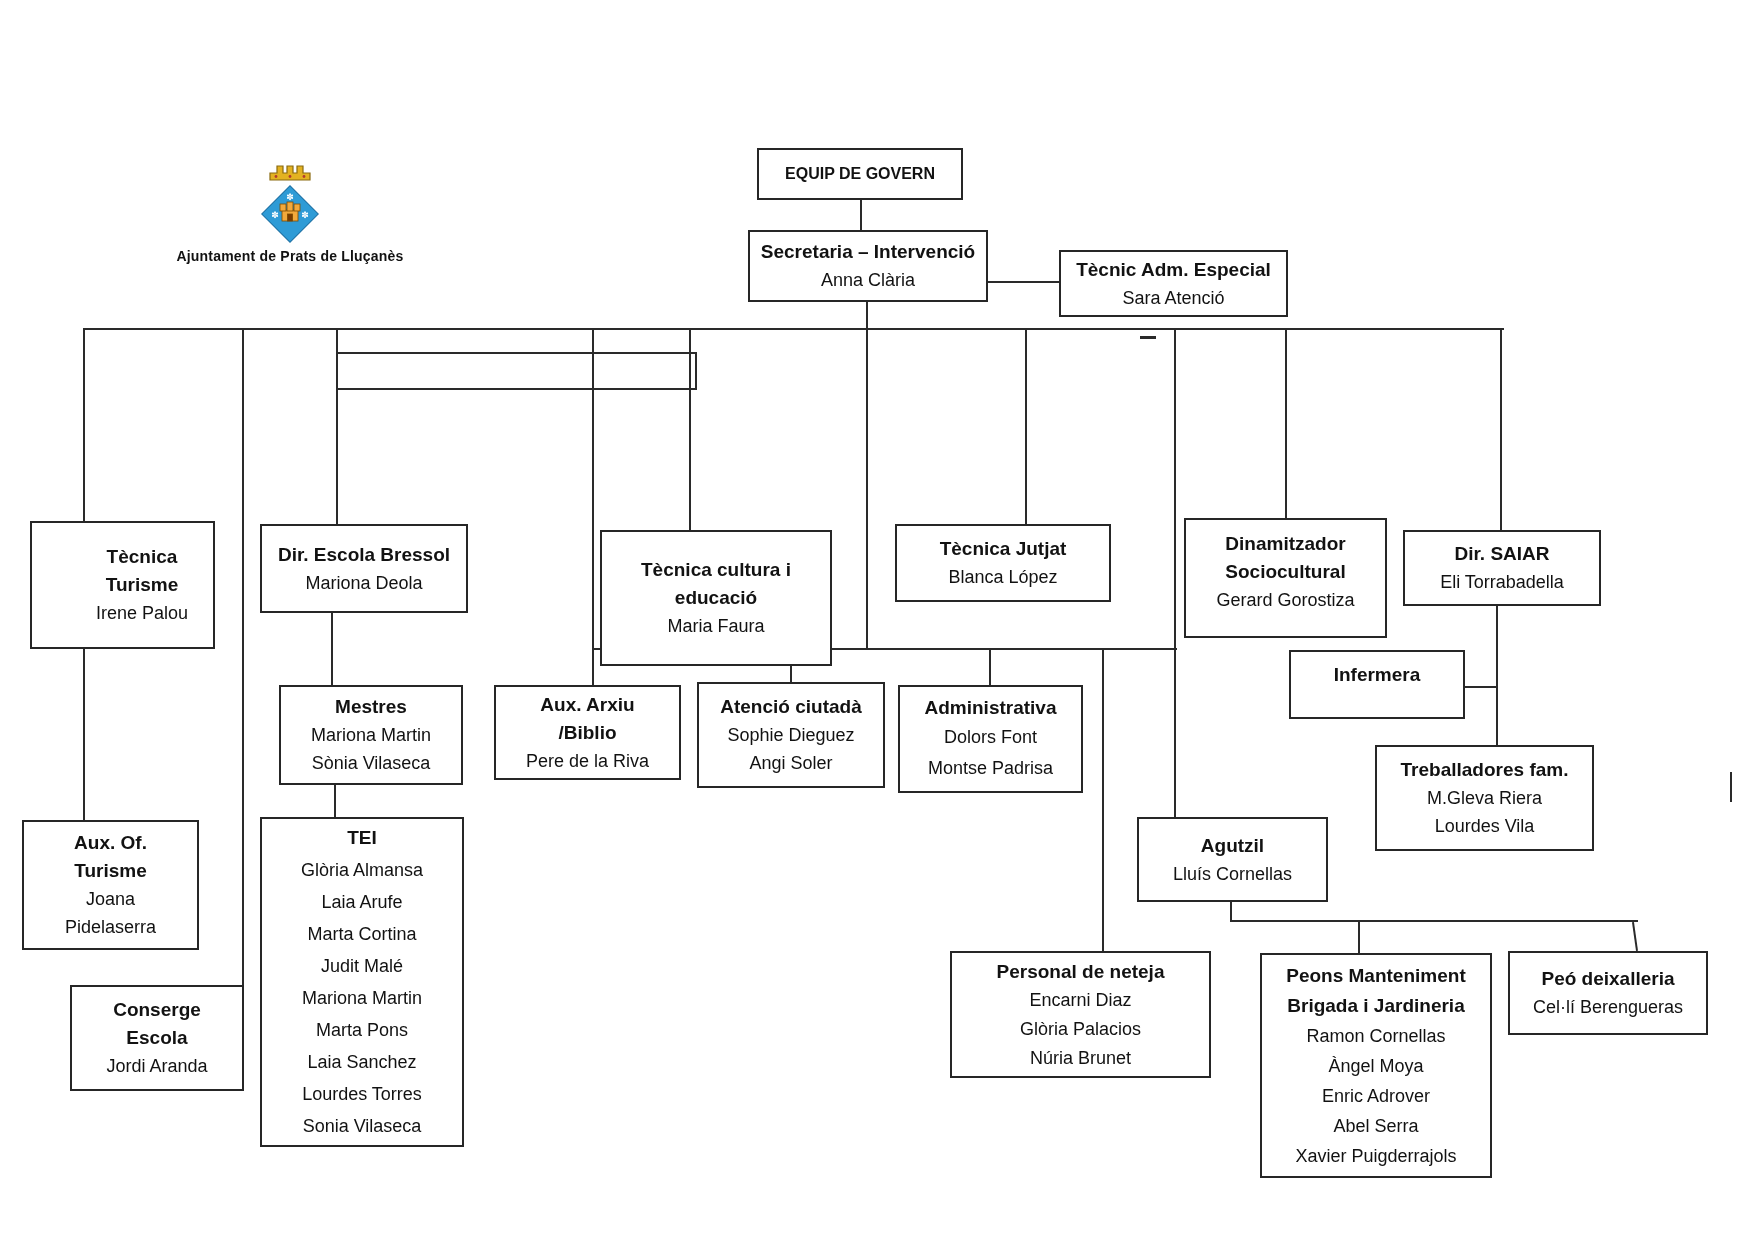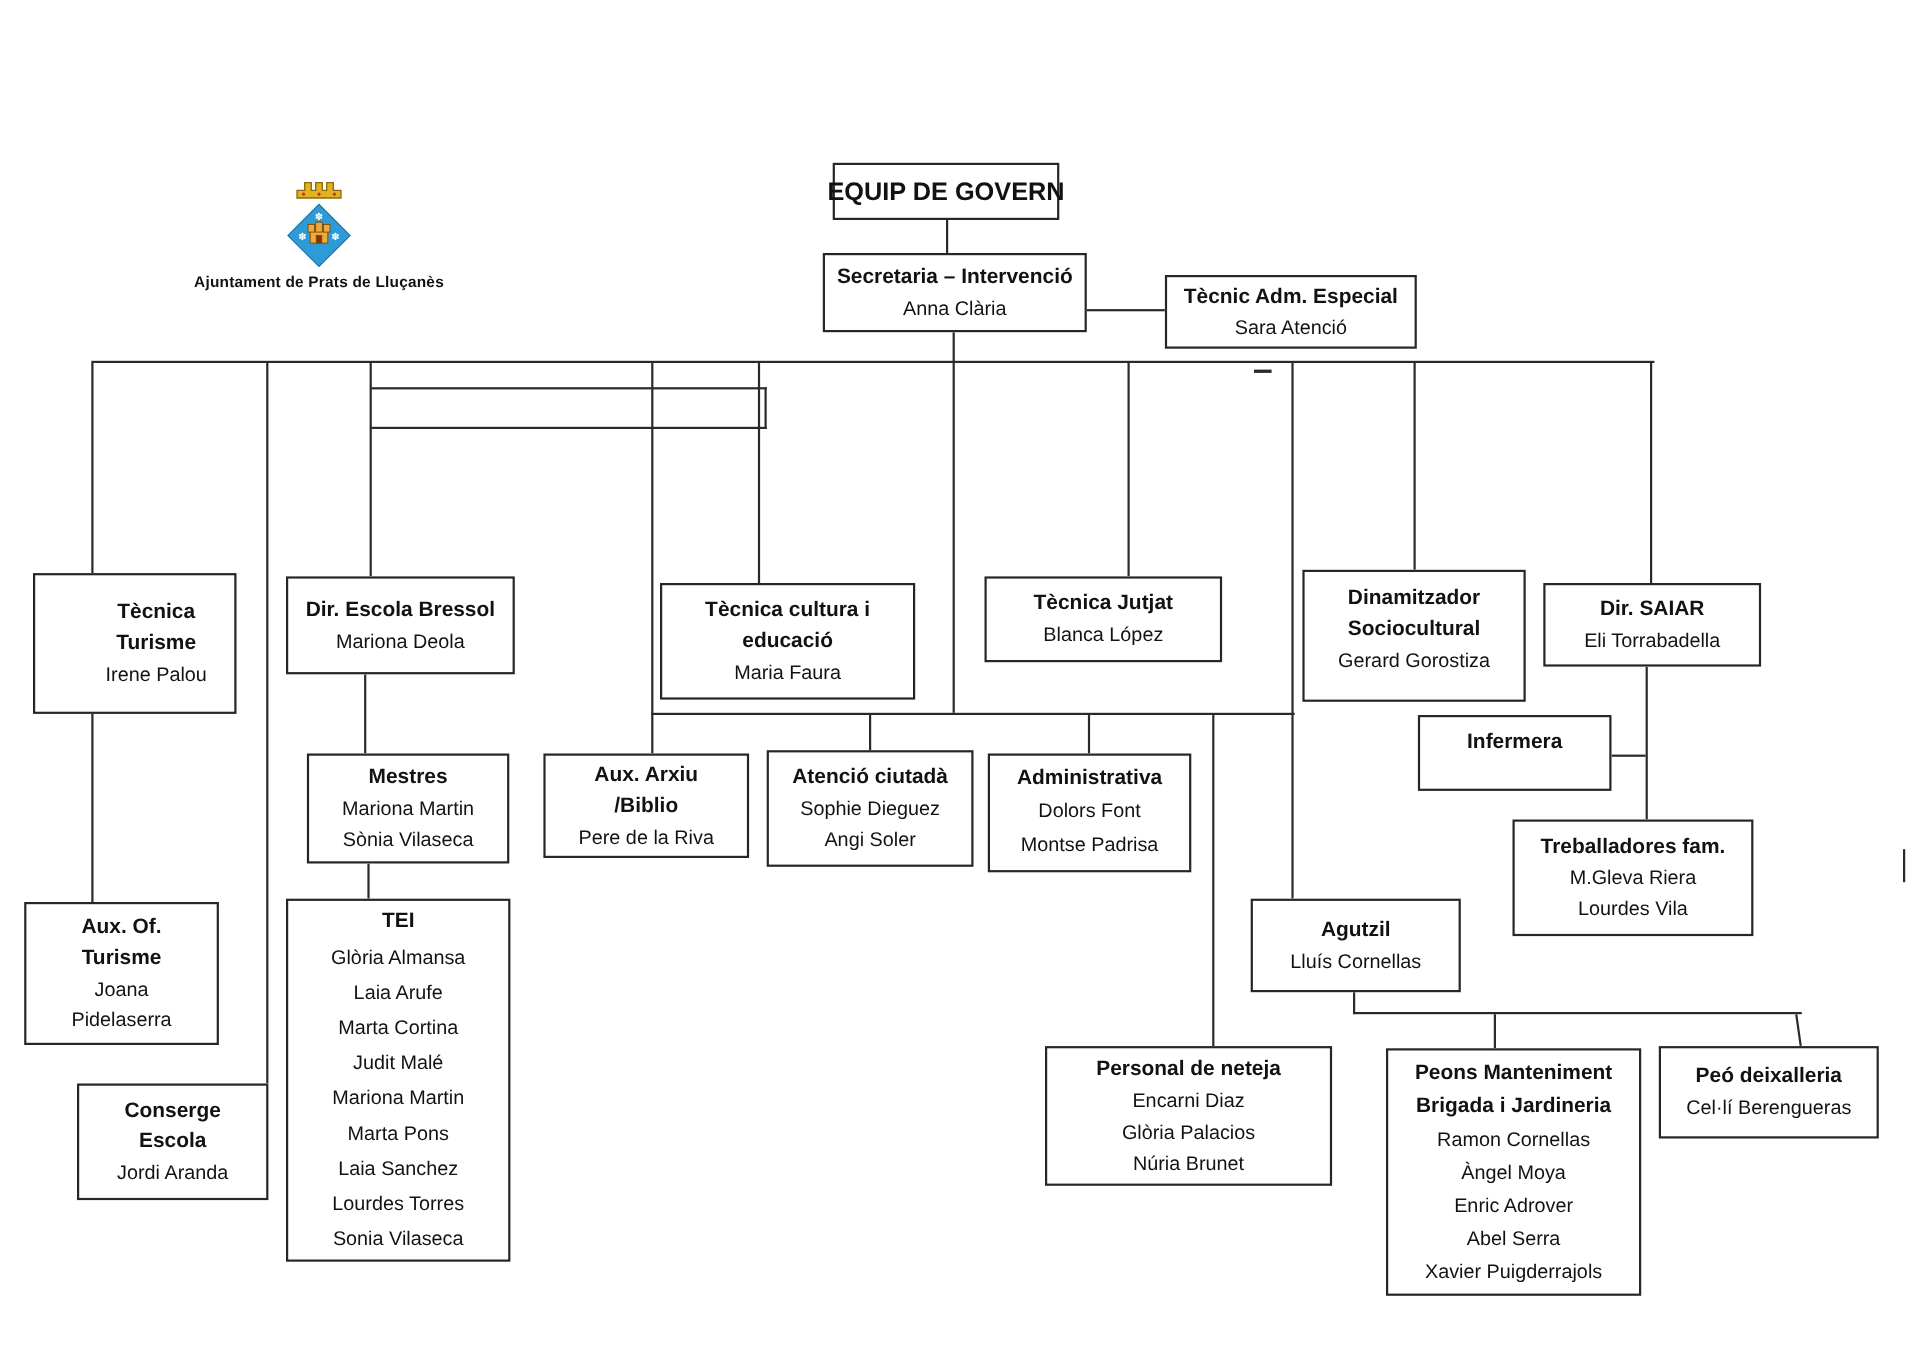--- a/index.html
+++ b/index.html
@@ -6,26 +6,26 @@
   .canvas{position:relative;width:1755px;height:1241px;background:#ffffff;overflow:hidden;
           font-family:"Liberation Sans",sans-serif;color:#121212;}
   .box{position:absolute;background:#ffffff;border:2px solid #262626;box-sizing:border-box;
        display:flex;flex-direction:column;justify-content:center;align-items:center;
        text-align:center;}
   .t{font-weight:bold;font-size:19px;line-height:28px;white-space:nowrap;}
   .n{font-size:18px;line-height:28px;white-space:nowrap;}
   .line{position:absolute;background:#2a2a2a;}
   
   .b-equip{left:757px;top:148px;width:206px;height:52px;}
-  .b-equip .t{font-size:23px;}
+  .b-equip .t{font-size:16px;}
   .b-secretaria{left:748px;top:230px;width:240px;height:72px;}
   .b-tecnicadm{left:1059px;top:250px;width:229px;height:67px;}
   .b-turisme{left:30px;top:521px;width:185px;height:128px;padding-left:39px;}
   .b-bressol{left:260px;top:524px;width:208px;height:89px;}
-  .b-cultura{left:600px;top:530px;width:232px;height:106px;}
+  .b-cultura{left:600px;top:530px;width:232px;height:136px;}
   .b-jutjat{left:895px;top:524px;width:216px;height:78px;}
   .b-dinamitzador{left:1184px;top:518px;width:203px;height:120px;justify-content:flex-start;padding-top:10px;}
   .b-saiar{left:1403px;top:530px;width:198px;height:76px;}
   .b-mestres{left:279px;top:685px;width:184px;height:100px;}
   .b-arxiu{left:494px;top:685px;width:187px;height:95px;}
   .b-atencio{left:697px;top:682px;width:188px;height:106px;}
   .b-administrativa{left:898px;top:685px;width:185px;height:108px;}
   .b-administrativa .n{line-height:31px;}
   .b-infermera{left:1289px;top:650px;width:176px;height:69px;justify-content:flex-start;padding-top:9px;}
   .b-treballadores{left:1375px;top:745px;width:219px;height:106px;}

